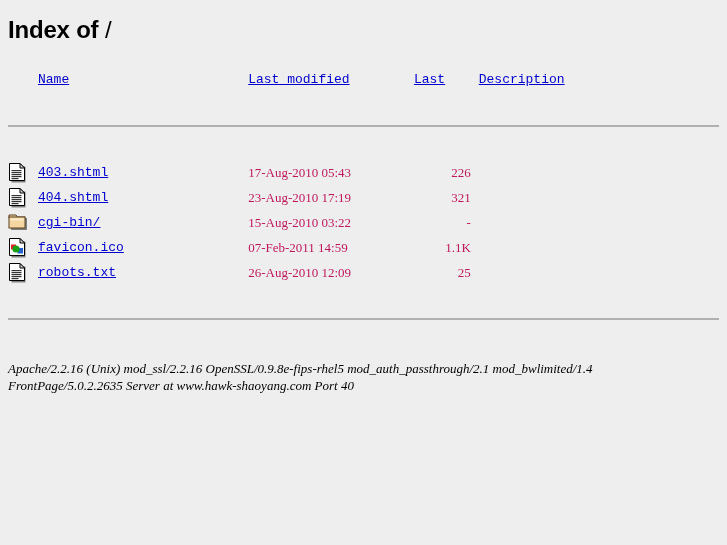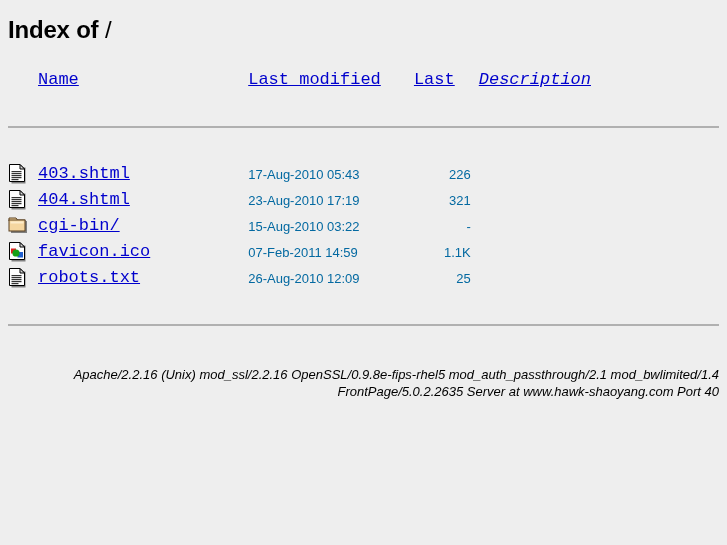--- a/index.html
+++ b/index.html
@@ -43,69 +43,68 @@
     padding: 0;
     text-align: left;
     vertical-align: middle;
     white-space: pre;
     font-weight: normal;
   }
   .col-icon   { width: 25px; }
   .col-name   { width: 175px; }
   .col-date   { width: 138px; }
   .col-size   { width: 46px; text-align: right !important; padding-right: 8px !important; }
-  .col-desc   { width: 200px; font-style: italic; }
+  .col-desc   { width: 200px; }
 
   .head-row th {
     height: 20px;
     line-height: 20px;
     padding-bottom: 2px !important;
   }
   .head-row th.col-size { text-align: left !important; padding-right: 0 !important; }
 
   a.idx-link {
     color: #0000cc;
     text-decoration: underline;
     font-family: "Liberation Mono", monospace;
-    font-size: 17px;
+    font-size: 13px;
   }
   .rule-row td { padding: 0; }
   hr.rule {
     border: none;
     border-top: 2px solid #b0b0b0;
     height: 0;
     margin: 3px 0;
     width: 711px;
   }
   .data-row td {
     height: 25px;
     line-height: 25px;
   }
   .cell-date, .cell-size {
-    color: #0369a1;
-    font-family: Liberation Sans, sans-serif;
+    color: #be185d;
+    font-family: Liberation Serif, serif;
     font-size: 13px;
   }
 
   
   .icon {
     display: block;
     width: 20px;
     height: 22px;
   }
 
   
   .signature {
     margin-top: 7px;
-    font-family: Liberation Sans, sans-serif;
+    font-family: Liberation Serif, serif;
     font-style: italic;
     font-size: 13px;
     line-height: 17px;
     color: #000000;
-    text-align: right;
   }
 </style>
 </head>
 <body>
 
 <div class="page">
 
   <h1 class="page-title"><span>Index of</span><span class="slash">&nbsp;<span>/</span></span></h1>
 
   <table class="listing">

